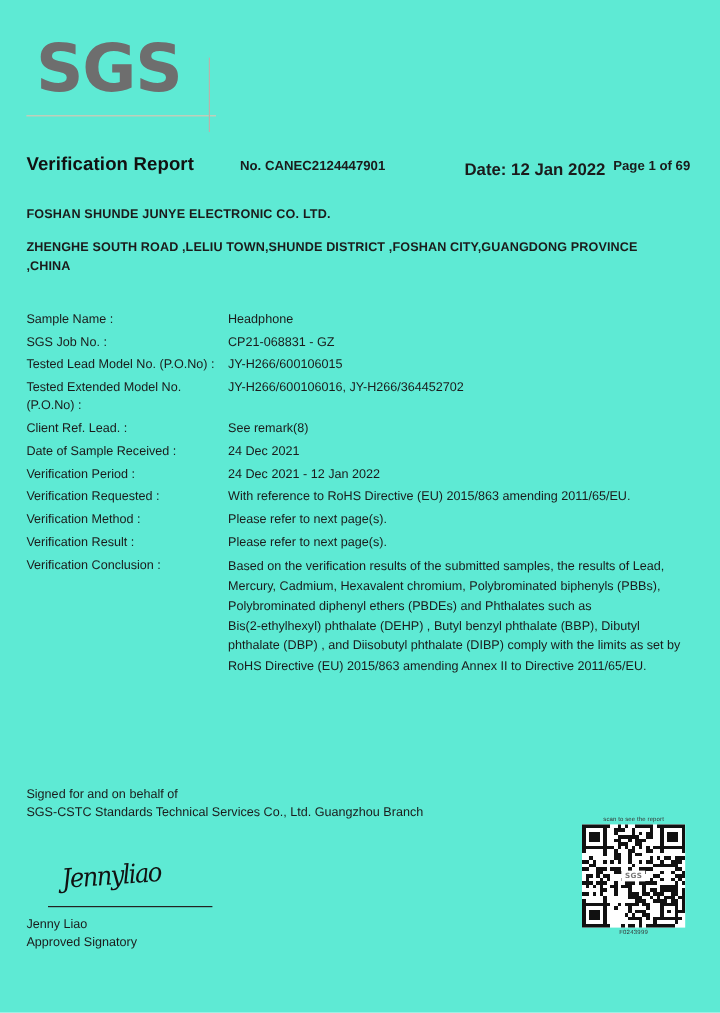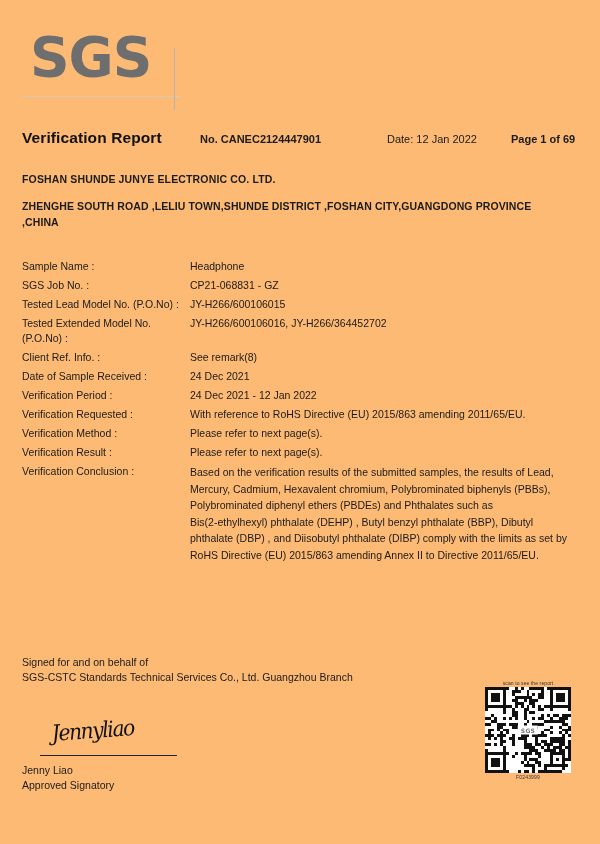--- a/index.html
+++ b/index.html
@@ -12,21 +12,21 @@
     height: 844px;
     position: relative;
     font-family: "Liberation Sans", sans-serif;
     color: #1b1b1b;
     -webkit-font-smoothing: antialiased;
   }
 
   .page {
     position: absolute;
     inset: 0;
-    background: #fdba74;
+    background: #5eead4;
     overflow: hidden;
   }
 
   
   .logo-block {
     position: absolute;
     left: 22px;
     top: 28px;
     width: 200px;
     height: 82px;
@@ -80,22 +80,22 @@
     position: absolute;
     left: 178px;
     top: 4px;
     font-size: 11px;
     font-weight: bold;
   }
   .hdr-date {
     position: absolute;
     left: 365px;
     top: 4px;
-    font-size: 11px;
-    font-weight: normal;
+    font-size: 14px;
+    font-weight: bold;
   }
   .hdr-page {
     position: absolute;
     left: 489px;
     top: 4px;
     font-size: 11px;
     font-weight: bold;
   }
 
   
@@ -281,21 +281,21 @@
         </div>
         <div class="drow">
           <div class="dlabel">Tested Lead Model No. (P.O.No) :</div>
           <div class="dvalue">JY-H266/600106015</div>
         </div>
         <div class="drow">
           <div class="dlabel">Tested Extended Model No. (P.O.No) :</div>
           <div class="dvalue">JY-H266/600106016, JY-H266/364452702</div>
         </div>
         <div class="drow">
-          <div class="dlabel">Client Ref. Info. :</div>
+          <div class="dlabel">Client Ref. Lead. :</div>
           <div class="dvalue">See remark(8)</div>
         </div>
         <div class="drow">
           <div class="dlabel">Date of Sample Received :</div>
           <div class="dvalue">24 Dec 2021</div>
         </div>
         <div class="drow">
           <div class="dlabel">Verification Period :</div>
           <div class="dvalue">24 Dec 2021 - 12 Jan 2022</div>
         </div>

